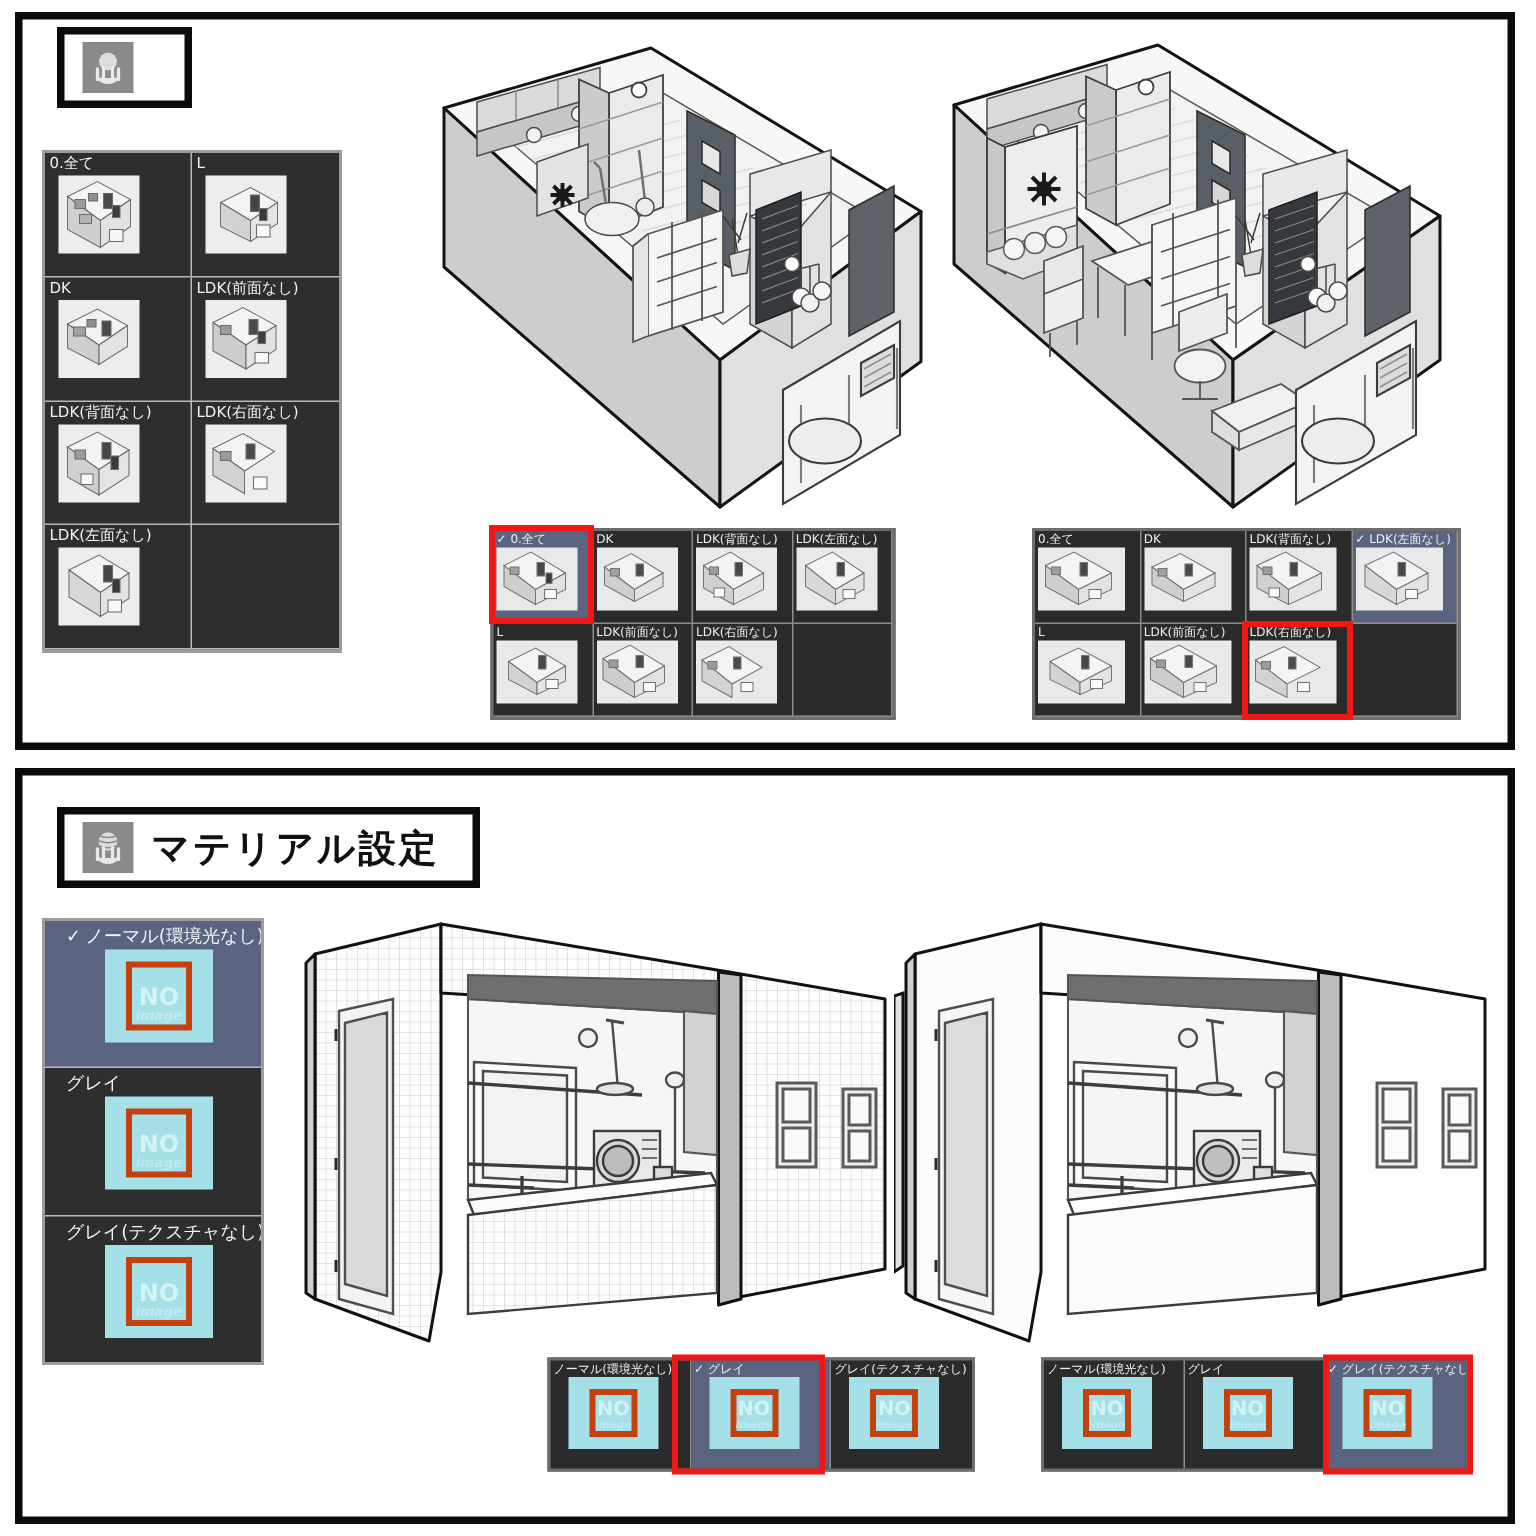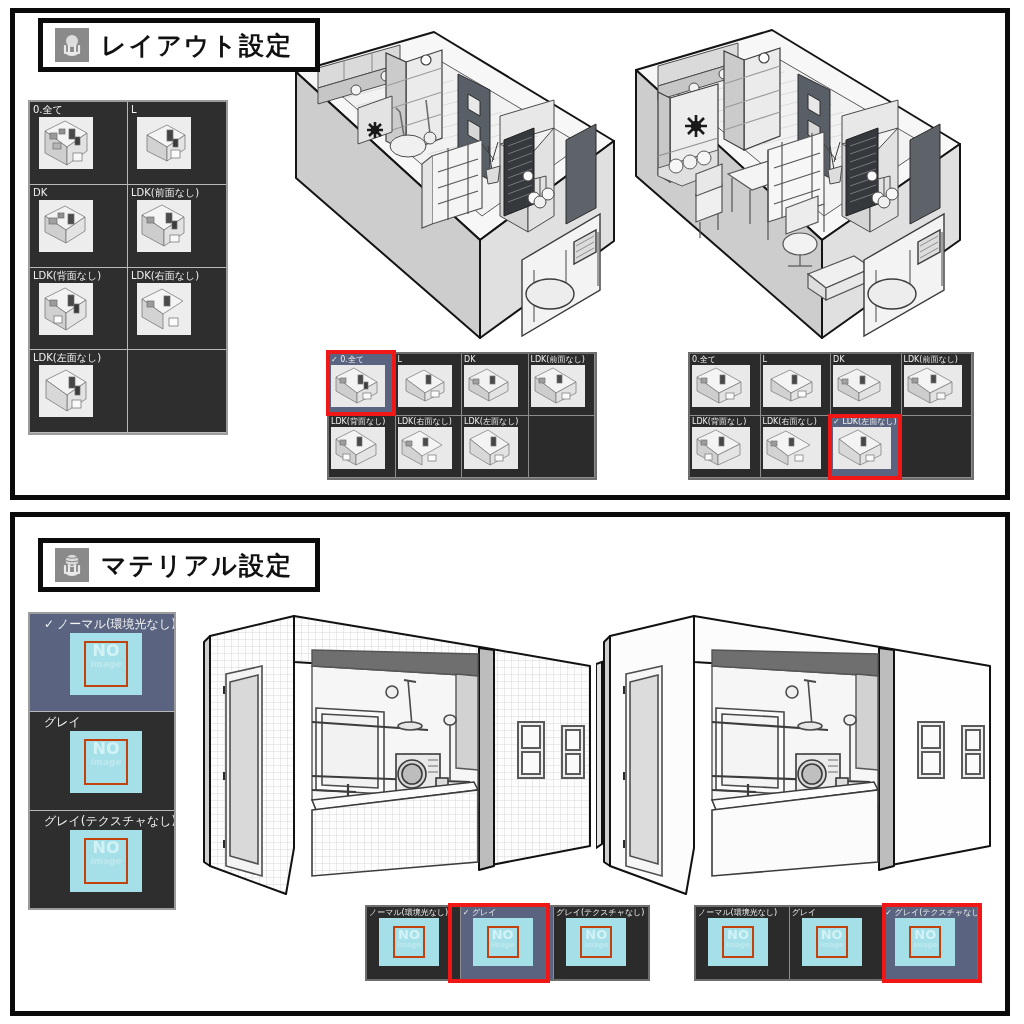--- a/index.html
+++ b/index.html
@@ -111,22 +111,22 @@
   }
   .mat-label .ck{font-weight:700;margin-right:3px;}
   .noimg{
     width:72px;height:62px;
     margin:2px auto 0 26px;
     background:#a5e0e8;
     position:relative;
   }
   .noimg .box{
     position:absolute;left:14px;top:8px;right:14px;bottom:8px;
-    border:2px solid #c2410c;
-    display:flex;flex-direction:column;align-items:center;justify-content:flex-start;
+    border:4px solid #c2410c;
+    display:flex;flex-direction:column;align-items:center;justify-content:flex-end;
   }
   .noimg .no{color:#d2f2f6;font-size:16px;font-weight:700;line-height:16px;font-family:"DejaVu Sans",sans-serif;}
   .noimg .im{color:#bfe8ee;font-size:9px;font-weight:700;line-height:10px;font-family:"DejaVu Sans",sans-serif;font-style:italic;}
 
   
   .note{
     position:absolute;
     font-size:17px;
     color:#161616;
     letter-spacing:0.5px;
@@ -138,20 +138,21 @@
 
   
   .strip{
     position:absolute;
     background:#2b2b2b;
     border:2px solid #6e6e6e;
     box-sizing:border-box;
     display:flex;flex-wrap:wrap;
     align-content:flex-start;
     z-index:4;
+    flex-direction:column;
   }
   .strip-cell{
     box-sizing:border-box;
     border-right:1px solid #8d8d8d;
     border-bottom:1px solid #8d8d8d;
     padding:1px 2px;
     position:relative;
     overflow:hidden;
   }
   .strip-cell.sel{background:#5a6480;}
@@ -212,21 +213,20 @@
   <div class="section" id="section-layout"></div>
 
   <div class="sec-header">
     <span class="hicon">
       <svg width="26" height="26" viewBox="0 0 26 26">
         <circle cx="13" cy="9" r="6" fill="#dcdcdc"></circle>
         <path d="M5 15 Q5 24 13 24 Q21 24 21 15 Q21 20 17 20 L9 20 Q5 20 5 15 Z" fill="#e9e9e9"></path>
         <path d="M6 14 L6 21 M10 13 L10 22 M16 13 L16 22 M20 14 L20 21" stroke="#e9e9e9" stroke-width="2.2" stroke-linecap="round"></path>
       </svg>
     </span>
-    <span class="htitle">レイアウト設定</span>
   </div>
 
   <div class="opt-panel" id="layout-opt-panel">
     <div class="opt-grid2">
       <div class="opt-cell">
         <div class="opt-label">0.全て</div>
         <div class="opt-thumb">
           <svg class="mini" viewBox="0 0 54 52">
               <g stroke="#6d6d6d" stroke-width="0.7" fill="none">
             <path d="M6 14 L26 4 L48 16 L28 30 Z" fill="#f4f4f4"></path>

